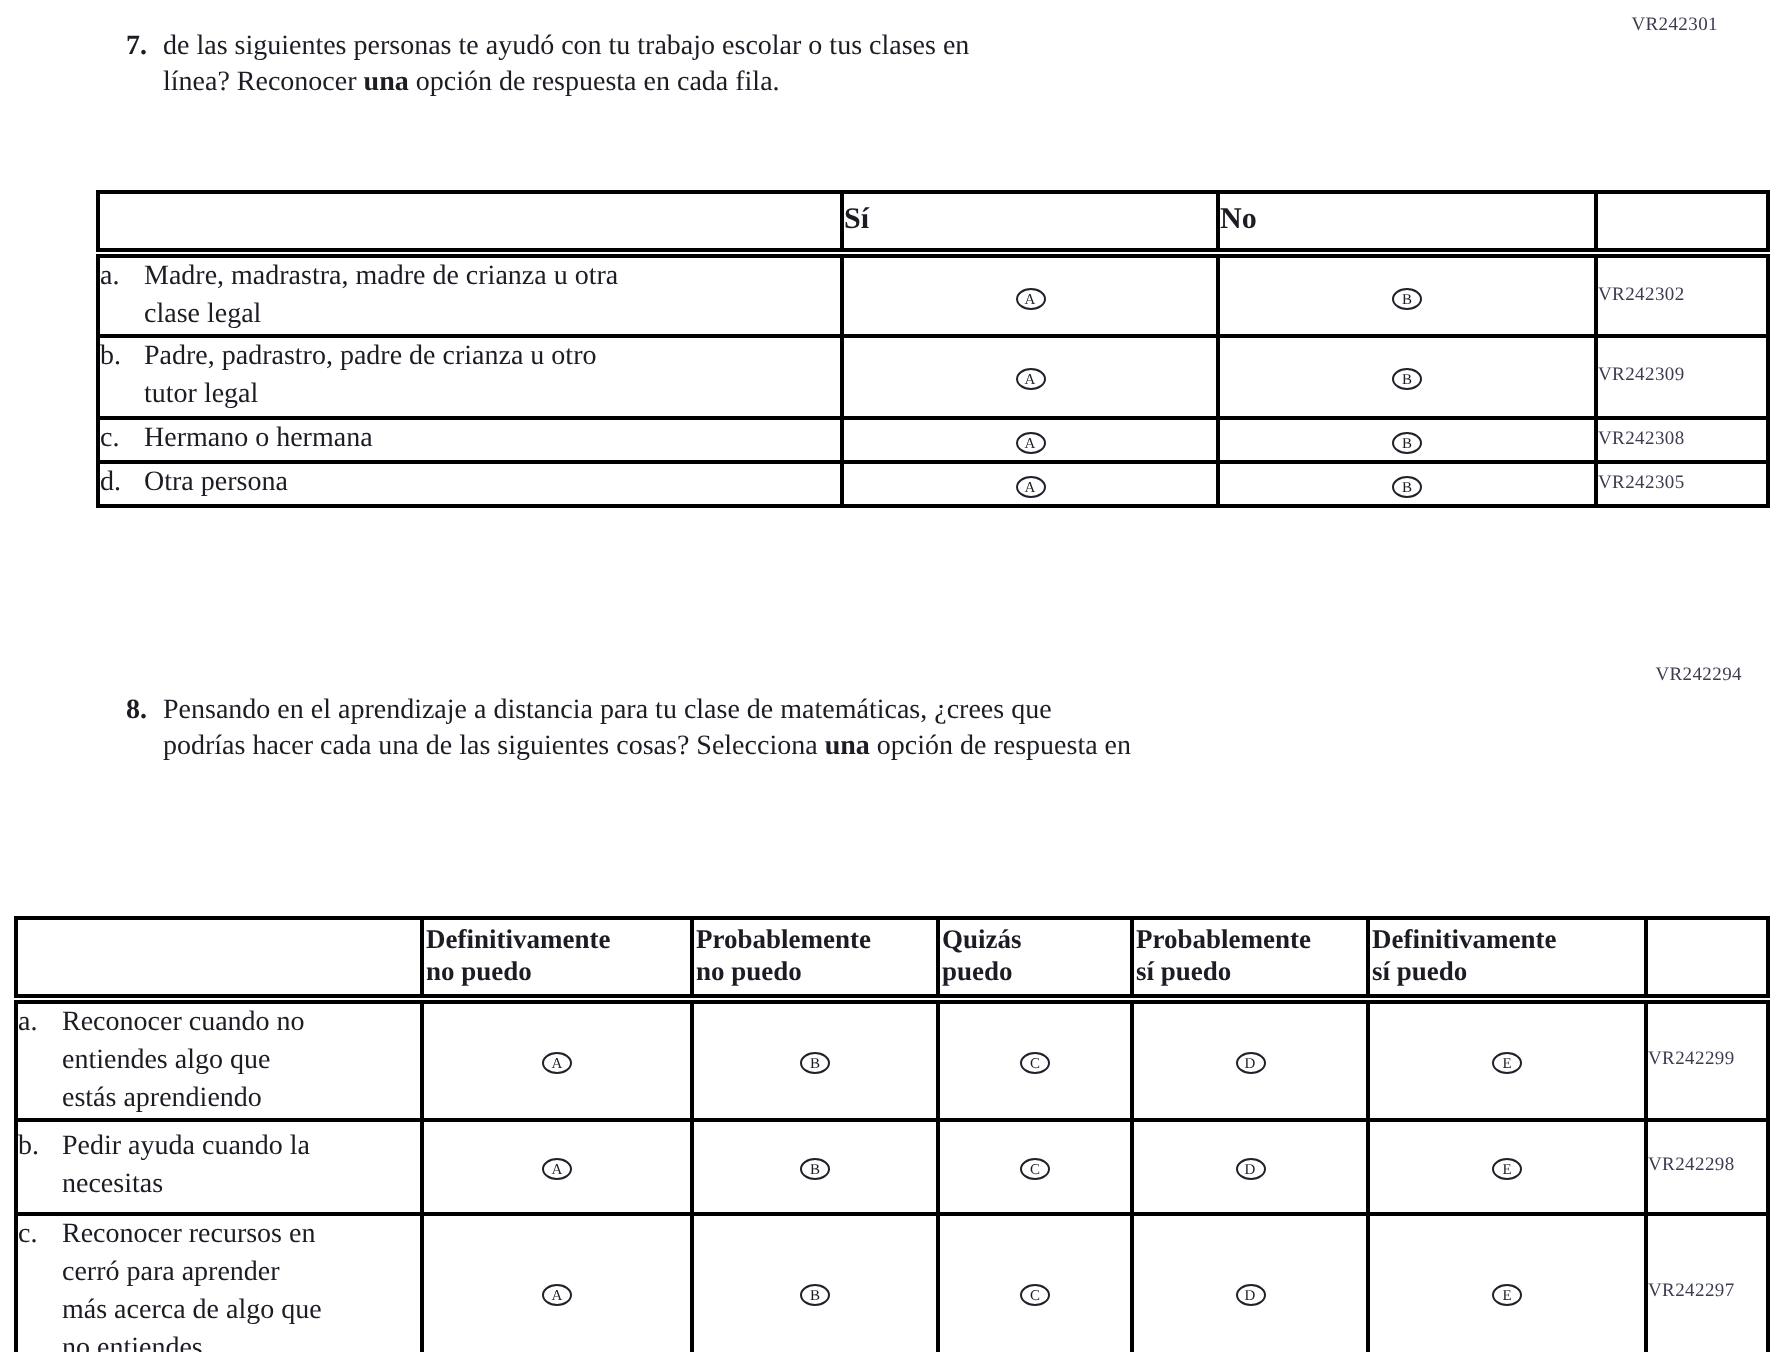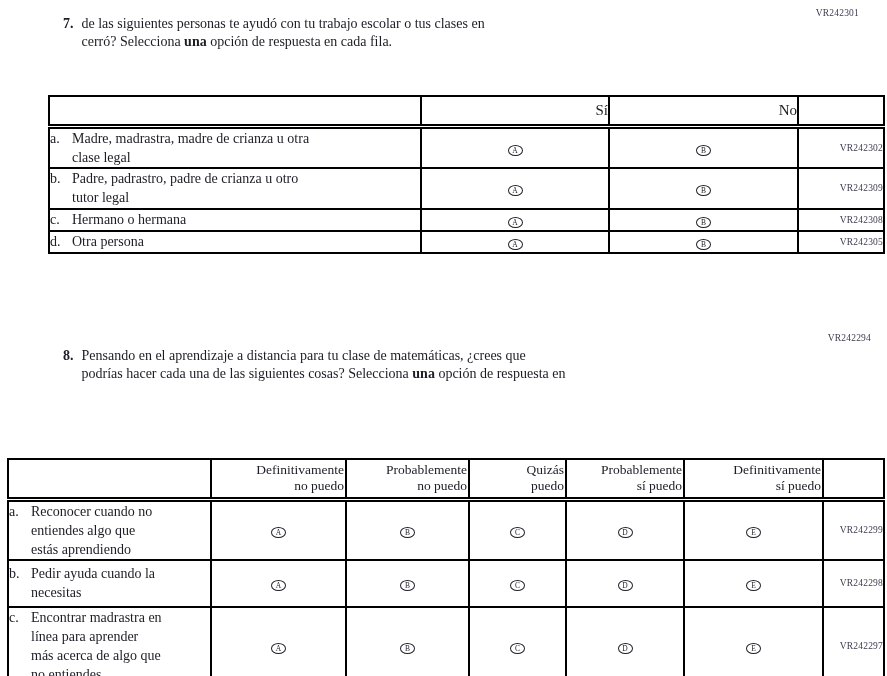--- a/index.html
+++ b/index.html
@@ -32,22 +32,22 @@
     table-layout:fixed;
     background:#ffffff;
   }
   .tbl td,.tbl th{
     border:2px solid #000;
     padding:0;
     vertical-align:middle;
   }
   .tbl thead th{
     border-bottom:5px double #000;
-    font-weight:normal;
-    text-align:right;
+    font-weight:bold;
+    text-align:left;
   }
   .t7 thead th{font-size:15px;}
   .t8 thead th{font-size:13.5px;line-height:16px;padding:2px 1px;}
   .item{padding:2px 4px 2px 5px;}
   .item-inner{display:flex;align-items:flex-start;}
   .ltr{flex:none;width:22px;font-size:14px;line-height:19px;}
   .lbl{flex:1 1 auto;}
   .lbl div{font-size:14px;line-height:19px;white-space:nowrap;}
   .opt{text-align:center;}
   .bubble{
@@ -58,21 +58,21 @@
     border:1px solid #20202a;
     border-radius:50%;
     font-size:7.5px;
     line-height:1;
     box-sizing:border-box;
     cursor:pointer;
   }
   .codecell{
     font-size:9.5px;
     color:#3c3c50;
-    text-align:right;
+    text-align:left;
     letter-spacing:0.2px;
   }
   
   .t7{left:48px;top:95px;width:835px;}
   .t7 thead tr{height:30px;}
   .t7 tbody tr:nth-child(1){height:41px;}
   .t7 tbody tr:nth-child(2){height:41px;}
   .t7 tbody tr:nth-child(3){height:22px;}
   .t7 tbody tr:nth-child(4){height:22px;}
   .t8{left:7px;top:458px;width:876px;}
@@ -89,21 +89,21 @@
 <body>
 
 <div class="page">
 
   <div class="vr-code q7-code">VR242301</div>
 
   <div class="question q7-block">
     <span class="qnum">7.</span>
     <div>
       <div><span>de las siguientes personas te ayudó con tu trabajo escolar o tus clases en</span><span class="b"></span><span></span></div>
-      <div><span>cerró? Selecciona </span><span class="b">una</span><span> opción de respuesta en cada fila.</span></div>
+      <div><span>línea? Reconocer </span><span class="b">una</span><span> opción de respuesta en cada fila.</span></div>
     </div>
   </div>
 
   <table class="tbl t7">
     <colgroup>
       <col style="width:372px">
         <col style="width:188px">
         <col style="width:189px">
         <col style="width:86px">
     </colgroup>
@@ -256,22 +256,22 @@
         <td class="opt"><span class="bubble">C</span></td>
         <td class="opt"><span class="bubble">D</span></td>
         <td class="opt"><span class="bubble">E</span></td>
         <td class="codecell">VR242298</td>
       </tr>
       <tr>
         <td class="item">
           <div class="item-inner">
               <span class="ltr">c.</span>
             <div class="lbl">
-              <div>Encontrar madrastra en</div>
-                <div>línea para aprender</div>
+              <div>Reconocer recursos en</div>
+                <div>cerró para aprender</div>
                 <div>más acerca de algo que</div>
                 <div>no entiendes</div>
             </div>
           </div>
         </td>
         <td class="opt"><span class="bubble">A</span></td>
         <td class="opt"><span class="bubble">B</span></td>
         <td class="opt"><span class="bubble">C</span></td>
         <td class="opt"><span class="bubble">D</span></td>
         <td class="opt"><span class="bubble">E</span></td>

